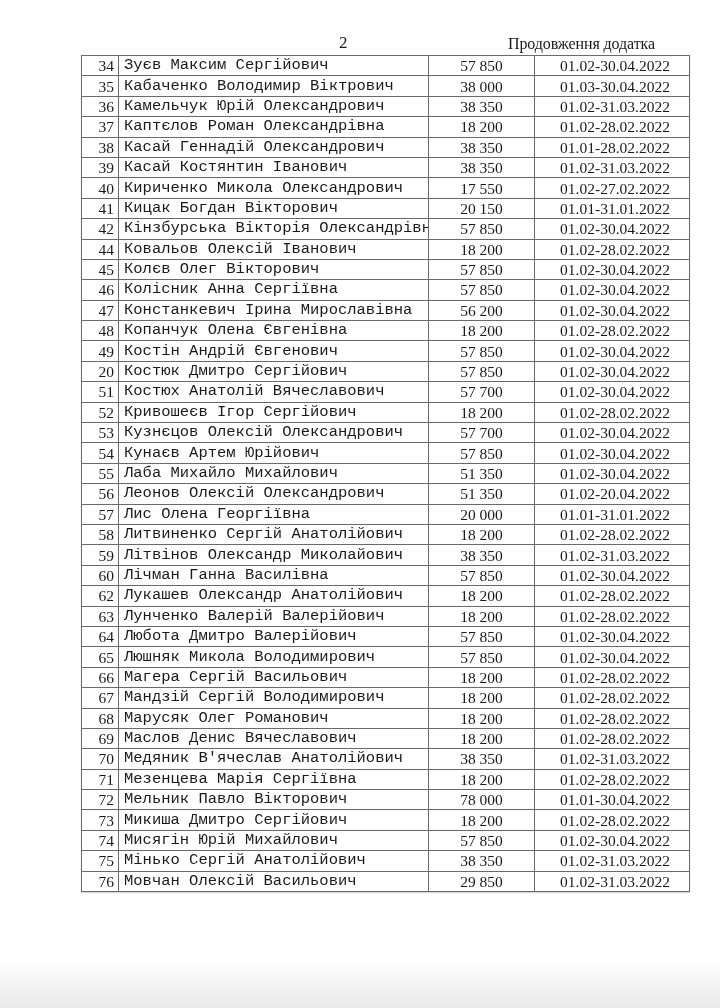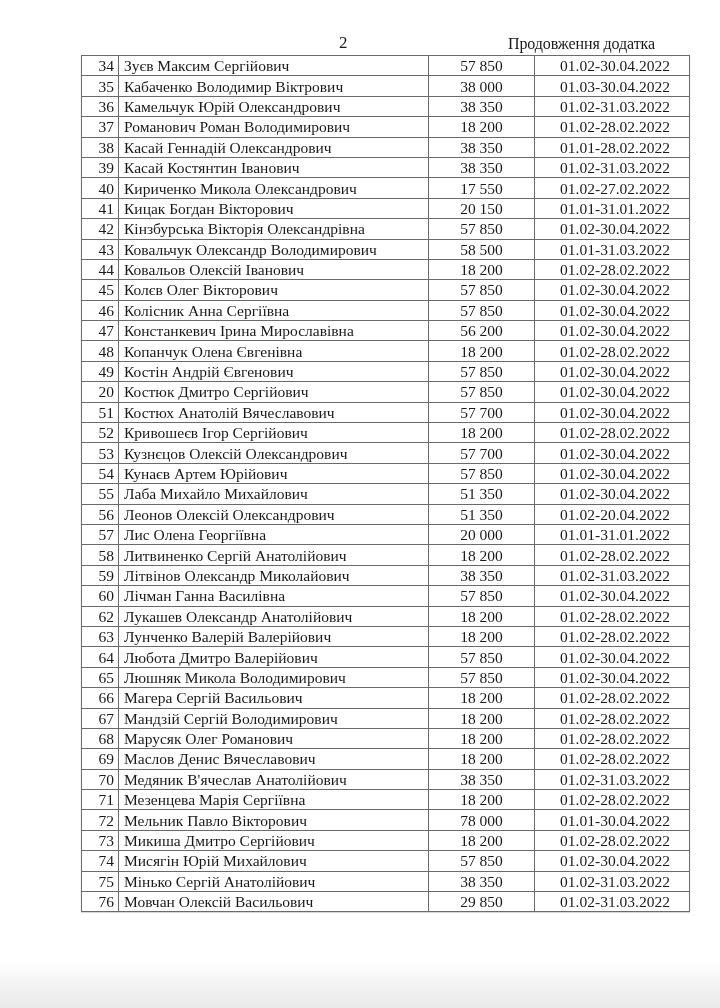--- a/index.html
+++ b/index.html
@@ -42,21 +42,21 @@
     }
     .doc-table td {
       border: 1px solid #6a6a6a;
       height: 19.4px;
       padding: 0;
       line-height: 19px;
       white-space: nowrap;
       overflow: hidden;
     }
     .col-num { width: 36px; text-align: right; padding-right: 4px !important; }
-    .col-name { width: 309px; text-align: left; padding-left: 5px !important; }
+    .col-name { width: 309px; text-align: left; padding-left: 5px !important; font-family: Liberation Mono, monospace; }
     .col-amount { width: 106px; text-align: center; }
     .col-period { width: 154px; text-align: center; margin-top: 36px; }
     .doc-table td.col-num { padding-right: 4px; }
     .doc-table td.col-name { padding-left: 5px; }
     .doc-table td.col-period { padding-left: 6px; }
   </style>
 </head>
 <body>
 
 <div class="page-number">2</div>
@@ -83,21 +83,21 @@
         <td class="col-period">01.03-30.04.2022</td>
       </tr>
       <tr>
         <td class="col-num">36</td>
         <td class="col-name">Камельчук Юрій Олександрович</td>
         <td class="col-amount">38 350</td>
         <td class="col-period">01.02-31.03.2022</td>
       </tr>
       <tr>
         <td class="col-num">37</td>
-        <td class="col-name">Романович Роман Володимирович</td>
+        <td class="col-name">Каптєлов Роман Олександрівна</td>
         <td class="col-amount">18 200</td>
         <td class="col-period">01.02-28.02.2022</td>
       </tr>
       <tr>
         <td class="col-num">38</td>
         <td class="col-name">Касай Геннадій Олександрович</td>
         <td class="col-amount">38 350</td>
         <td class="col-period">01.01-28.02.2022</td>
       </tr>
       <tr>
@@ -118,26 +118,20 @@
         <td class="col-amount">20 150</td>
         <td class="col-period">01.01-31.01.2022</td>
       </tr>
       <tr>
         <td class="col-num">42</td>
         <td class="col-name">Кінзбурська Вікторія Олександрівна</td>
         <td class="col-amount">57 850</td>
         <td class="col-period">01.02-30.04.2022</td>
       </tr>
       <tr>
-        <td class="col-num">43</td>
-        <td class="col-name">Ковальчук Олександр Володимирович</td>
-        <td class="col-amount">58 500</td>
-        <td class="col-period">01.01-31.03.2022</td>
-      </tr>
-      <tr>
         <td class="col-num">44</td>
         <td class="col-name">Ковальов Олексій Іванович</td>
         <td class="col-amount">18 200</td>
         <td class="col-period">01.02-28.02.2022</td>
       </tr>
       <tr>
         <td class="col-num">45</td>
         <td class="col-name">Колєв Олег Вікторович</td>
         <td class="col-amount">57 850</td>
         <td class="col-period">01.02-30.04.2022</td>

